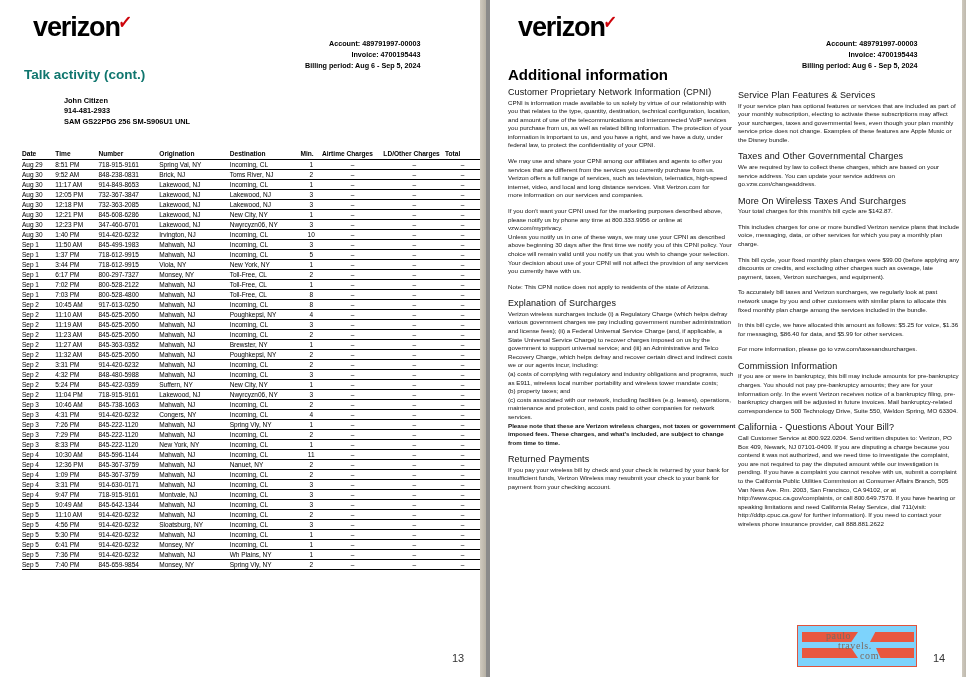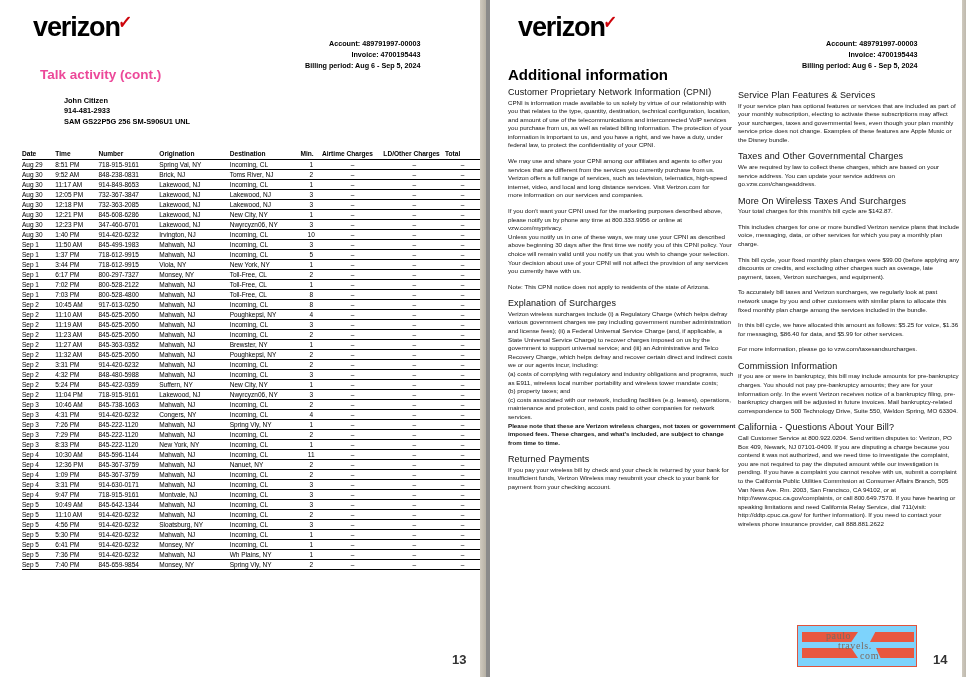--- a/index.html
+++ b/index.html
@@ -13,21 +13,21 @@
   .edge-r{left:962px;}
 
   
   .vz-logo{position:absolute;font-weight:bold;letter-spacing:-1.1px;color:#000;}
   .vz-check{display:inline-block;position:relative;top:-7px;left:-3px;color:#cd040b;font-size:20px;font-weight:bold;transform:scaleX(0.8) rotate(8deg);}
 
   .acct-block{position:absolute;font-size:7.2px;line-height:11px;color:#000;text-align:right;font-weight:bold;}
   .acct-row span.k{font-weight:bold;}
   .acct-row span.v{font-weight:bold;}
 
-  .doc-title{position:absolute;font-size:13.5px;font-weight:bold;color:#ec4899;margin-left:16px;}
+  .doc-title{position:absolute;font-size:13.5px;font-weight:bold;color:#0f766e;}
   .cust{position:absolute;font-size:7.4px;font-weight:bold;line-height:10.4px;color:#000;}
 
   
   table.talk{position:absolute;border-collapse:collapse;font-size:6.5px;color:#000;}
   table.talk th{font-weight:bold;font-size:6.6px;padding:0 0 2px 0;text-align:left;white-space:nowrap;}
   table.talk td{padding:1px 0 1px 0;border-bottom:0.6px solid #000;white-space:nowrap;}
   table.talk thead tr th{border-bottom:1.1px solid #000;}
   table.talk tbody tr:first-child td{border-top:0;}
   .c-date{width:34px;}
   .c-time{width:44px;}
@@ -45,21 +45,21 @@
   .h-add{position:absolute;font-size:15px;font-weight:bold;color:#000;}
   .col{position:absolute;width:228px;font-size:6.2px;line-height:8.6px;color:#111;text-align:left;}
   .col.right{width:222px;}
   .col h2{font-size:9px;font-weight:normal;margin:0 0 1px 0;line-height:10.5px;letter-spacing:0.1px;}
   .col h2.tight{margin-top:0;}
   .col p{margin:0 0 7px 0;}
   .col p.nogap{margin-bottom:0;}
   .col p.b{font-weight:bold;}
   .sp{height:7px;}
 
-  .pgnum{position:absolute;font-size:13px;color:#333;font-weight:bold;}
+  .pgnum{position:absolute;font-size:11px;color:#333;}
 
   .stamp{position:absolute;left:797px;top:625px;width:118px;height:40px;border:1.6px solid #e0533c;background:#7dd3fc;overflow:hidden;}
   .stamp .bar{position:absolute;background:#e8573f;}
   .stamp .t{position:absolute;font-family:"Liberation Serif", serif;color:#7a6a60;font-size:10px;letter-spacing:0.6px;}
 </style>
 </head>
 <body>
 
 <div class="screen">
 

